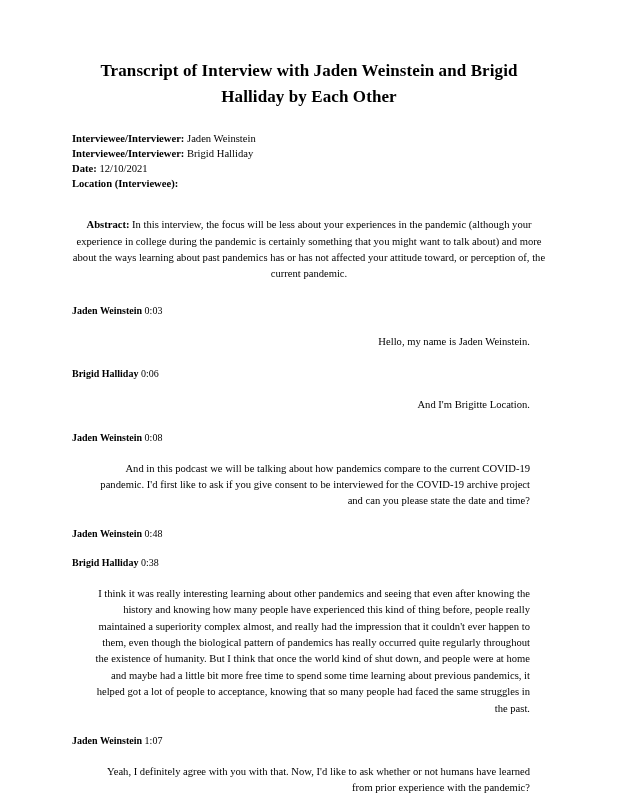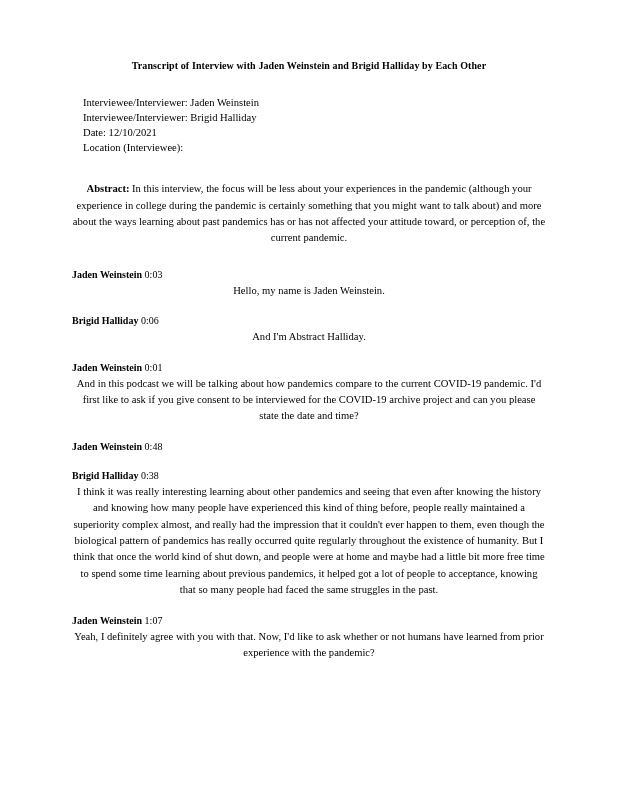--- a/index.html
+++ b/index.html
@@ -16,38 +16,37 @@
   }
   .page {
     width: 618px;
     height: 800px;
     box-sizing: border-box;
     padding: 58px 72px 40px 72px;
     background: #ffffff;
     position: relative;
   }
   .doc-title {
-    font-size: 10px;
+    font-size: 17px;
     font-weight: bold;
     text-align: center;
     line-height: 1.5;
     margin: 0 0 22px 0;
     letter-spacing: 0.1px;
   }
   .meta-block {
     margin: 0 0 26px 0;
   }
   .meta-line {
     font-size: 10.6px;
     line-height: 1.42;
     margin: 0;
   }
   .meta-label {
-    font-weight: normal;
-    margin-left: 11px;
+    font-weight: bold;
   }
   .meta-value {
     font-weight: normal;
   }
   .abstract {
     font-size: 10.6px;
     line-height: 1.55;
     margin: 0 0 20px 0;
     text-align: center;
   }
@@ -64,22 +63,22 @@
   }
   .entry-speaker {
     font-weight: bold;
   }
   .entry-time {
     font-weight: normal;
   }
   .entry-body {
     font-size: 10.6px;
     line-height: 1.55;
-    margin: 0;
-    text-align: center;
+    margin: 16px;
+    text-align: right;
   }
 </style>
 </head>
 <body>
 
 <div class="page">
 
   <h1 class="doc-title">Transcript of Interview with Jaden Weinstein and Brigid Halliday by Each Other</h1>
 
   <div class="meta-block">
@@ -111,27 +110,27 @@
       <span class="entry-time">0:03</span>
     </p>
     <p class="entry-body">Hello, my name is Jaden Weinstein.</p>
   </div>
 
   <div class="entry">
     <p class="entry-head">
       <span class="entry-speaker">Brigid Halliday</span>
       <span class="entry-time">0:06</span>
     </p>
-    <p class="entry-body">And I'm Abstract Halliday.</p>
+    <p class="entry-body">And I'm Brigitte Location.</p>
   </div>
 
   <div class="entry">
     <p class="entry-head">
       <span class="entry-speaker">Jaden Weinstein</span>
-      <span class="entry-time">0:01</span>
+      <span class="entry-time">0:08</span>
     </p>
     <p class="entry-body">And in this podcast we will be talking about how pandemics compare to the current COVID-19 pandemic. I'd first like to ask if you give consent to be interviewed for the COVID-19 archive project and can you please state the date and time?</p>
   </div>
 
 
   <div class="entry">
     <p class="entry-head">
       <span class="entry-speaker">Jaden Weinstein</span>
       <span class="entry-time"> 0:48</span>
     </p>

